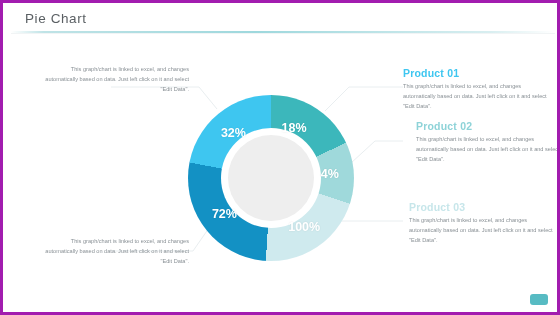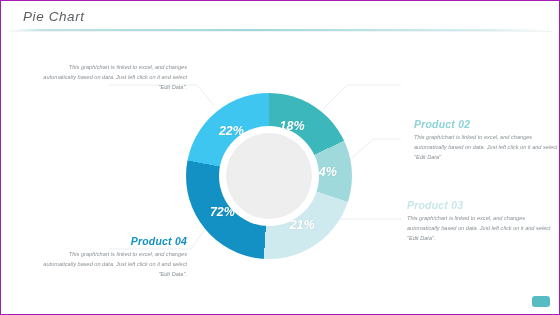--- a/index.html
+++ b/index.html
@@ -9,24 +9,23 @@
   }
   body {
     font-family: "Liberation Sans", sans-serif;
   }
 
   #slide {
     position: relative;
     width: 560px;
     height: 315px;
     background: #ffffff;
-    border: 1px solid #a21caf;
+    border: 3px solid #a21caf;
     box-sizing: border-box;
     overflow: hidden;
-    font-style: italic;
   }
 
   
   #header-title {
     position: absolute;
     left: 22px;
     top: 8px;
     font-size: 13.5px;
     letter-spacing: 0.6px;
     color: #5a5f63;
@@ -148,40 +147,43 @@
     <path d="M 348 160 L 372 138 L 400 138" fill="none" stroke="#e9eef0" stroke-width="1"></path>
 
     <path d="M 330 218 L 366 218 L 400 218" fill="none" stroke="#e9eef0" stroke-width="1"></path>
   </svg>
 
   <div id="chart-area">
     <div id="donut" style="background: conic-gradient(rgb(60, 183, 187) 0%, rgb(60, 183, 187) 18%, rgb(159, 217, 219) 18%, rgb(159, 217, 219) 30%, rgb(207, 234, 238) 30%, rgb(207, 234, 238) 51%, rgb(19, 145, 196) 51%, rgb(19, 145, 196) 78%, rgb(62, 198, 240) 78%, rgb(62, 198, 240) 100%);"></div>
     <div id="donut-hole"></div>
     <div class="slice-label" id="lbl-0" style="left: 106px; top: 33.2px;">18%</div>
     <div class="slice-label" id="lbl-1" style="left: 141.9px; top: 79.3px;">4%</div>
-    <div class="slice-label" id="lbl-2" style="left: 116.2px; top: 131.8px;">21%</div>
+    <div class="slice-label" id="lbl-2" style="left: 116.2px; top: 131.8px;">100%</div>
     <div class="slice-label" id="lbl-3" style="left: 36.4px; top: 119.2px;">72%</div>
-    <div class="slice-label" id="lbl-4" style="left: 45.4px; top: 37.5px;">22%</div>
+    <div class="slice-label" id="lbl-4" style="left: 45.4px; top: 37.5px;">32%</div>
   </div>
 
+  <div class="callout right" style="left:400px; top:64px;">
+    <p class="callout-title" style="color: rgb(62, 198, 240);">Product 01</p>
+    <p class="callout-body">This graph/chart is linked to excel, and changes automatically based on data. Just left click on it and select "Edit Data".</p>
+  </div>
 
   <div class="callout right" style="left:413px; top:117px;">
     <p class="callout-title" style="color: rgb(142, 211, 216);">Product 02</p>
     <p class="callout-body">This graph/chart is linked to excel, and changes automatically based on data. Just left click on it and select "Edit Data".</p>
   </div>
 
   <div class="callout right" style="left:406px; top:198px;">
     <p class="callout-title" style="color: rgb(199, 230, 234);">Product 03</p>
     <p class="callout-body">This graph/chart is linked to excel, and changes automatically based on data. Just left click on it and select "Edit Data".</p>
   </div>
 
   <div class="callout left" style="left:38px; top:62px;">
     <p class="callout-body">This graph/chart is linked to excel, and changes automatically based on data. Just left click on it and select "Edit Data".</p>
   </div>
 
   <div class="callout left" style="left:38px; top:234px;">
-    <p class="callout-title" style="color: rgb(19, 145, 196);">Product 04</p>
     <p class="callout-body">This graph/chart is linked to excel, and changes automatically based on data. Just left click on it and select "Edit Data".</p>
   </div>
 
   <div id="page-badge" style="background: rgb(58, 175, 185);"></div>
 
 </div>
 
 </body></html>

